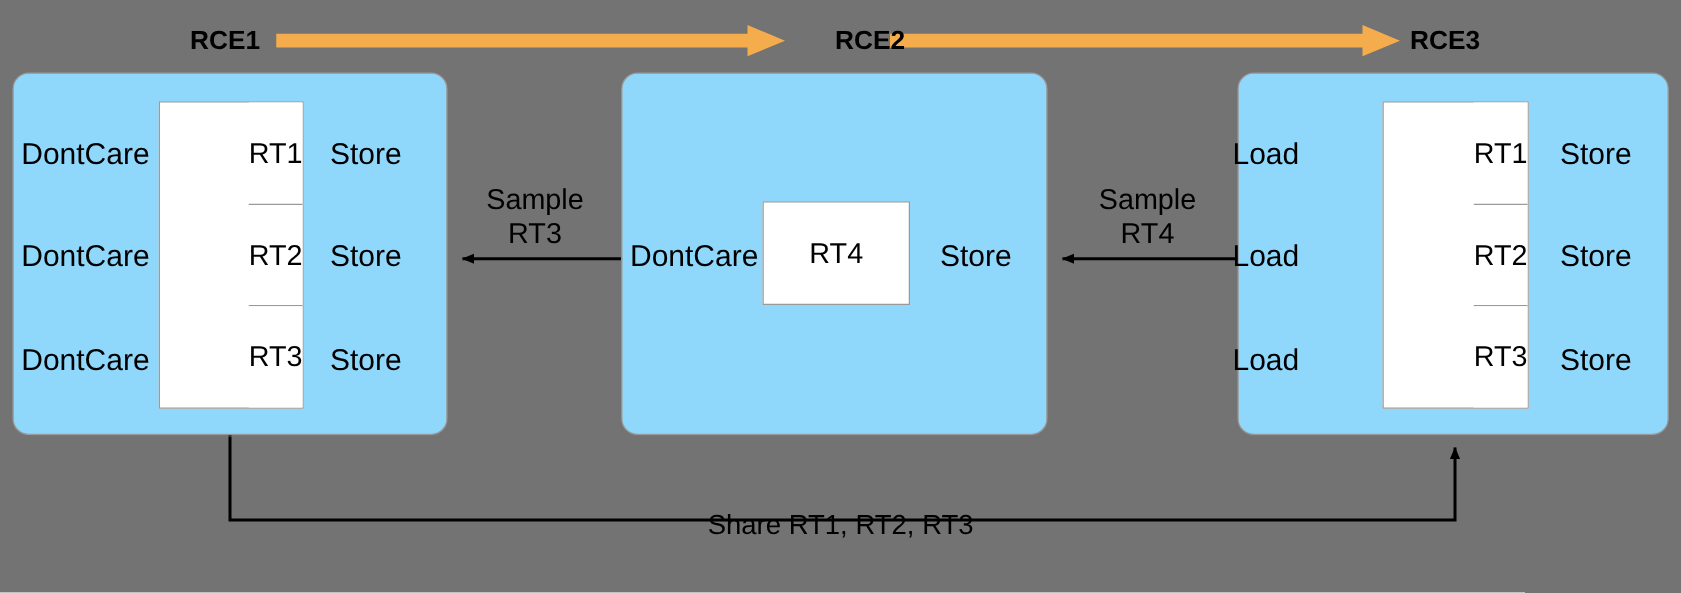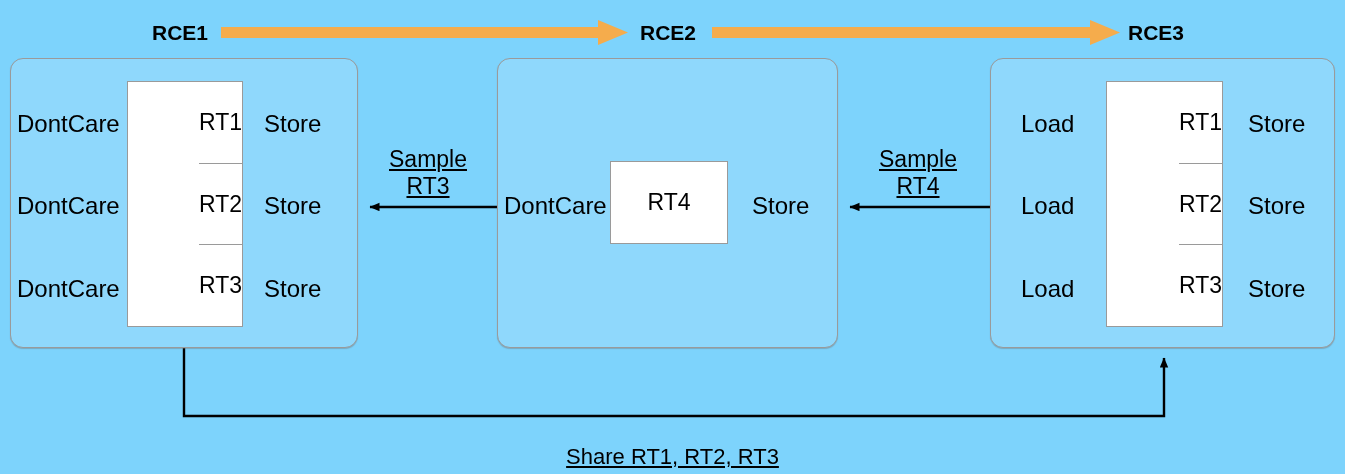--- a/index.html
+++ b/index.html
@@ -10,42 +10,42 @@
     background: #ffffff;
   }
   body {
     font-family: "Liberation Sans", sans-serif;
     color: #000000;
   }
   #canvas {
     position: relative;
     width: 1345px;
     height: 474px;
-    background: #7dd3fc;
+    background: #737373;
     overflow: hidden;
   }
   .svg-layer {
     position: absolute;
     left: 0;
     top: 0;
     width: 1345px;
     height: 474px;
     pointer-events: none;
   }
   
   .stage-label {
     position: absolute;
     font-weight: bold;
     font-size: 21px;
     line-height: 1;
     color: #000000;
     white-space: nowrap;
   }
   #stage-label-0 { left: 152px; top: 22px; }
-  #stage-label-1 { left: 640px; top: 22px; }
+  #stage-label-1 { left: 668px; top: 22px; }
   #stage-label-2 { left: 1128px; top: 22px; text-align: center; }
 
   
   .rce-box {
     position: absolute;
     background: #8fd8fc;
     border: 1.6px solid #9a9a9a;
     border-radius: 13px;
     box-shadow: 0 1px 1px rgba(120,120,120,0.45);
   }
@@ -98,44 +98,43 @@
     position: absolute;
     font-size: 24px;
     line-height: 1;
     color: #000000;
     white-space: nowrap;
   }
   
   .rce0-in  { left: 17px; }
   .rce0-out { left: 264px; }
   
-  .rce2-in  { left: 1021px; }
+  .rce2-in  { left: 986px; }
   .rce2-out { left: 1248px; }
 
   .row-y-0 { top: 112px; }
   .row-y-1 { top: 194px; }
   .row-y-2 { top: 277px; }
 
   #rce1-in-label  { left: 504px; top: 194px; }
   #rce1-out-label { left: 752px; top: 194px; }
 
   
   .edge-label {
     position: absolute;
     font-size: 23px;
     line-height: 1.17;
     color: #000000;
     text-align: center;
     white-space: pre-line;
-    text-decoration: underline;
   }
   #edge-label-0 { left: 382px; top: 146px; width: 92px; }
   #edge-label-1 { left: 872px; top: 146px; width: 92px; }
   #edge-label-2 {
-    left: 0px; top: 444px; width: 1345px;
+    left: 0px; top: 407px; width: 1345px;
     font-size: 22px;
   }
 </style>
 </head>
 <body>
 
 <div id="canvas">
 
   <svg class="svg-layer" viewBox="0 0 1345 474" xmlns="http://www.w3.org/2000/svg">
     <defs>

